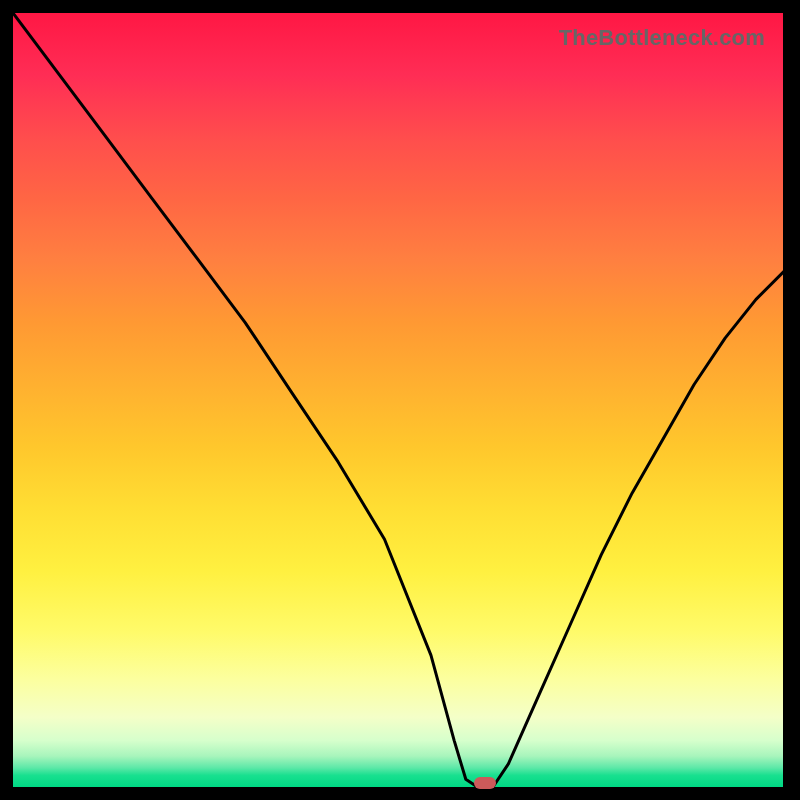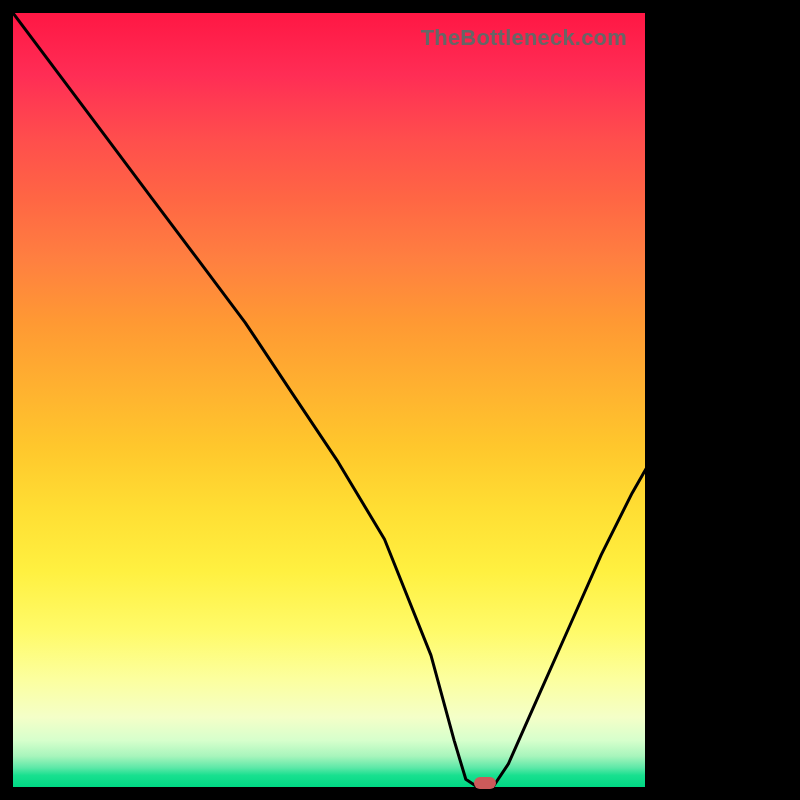--- a/index.html
+++ b/index.html
@@ -7,21 +7,21 @@
   .container {
     width: 800px;
     height: 800px;
     position: relative;
     background: #000;
   }
   .plot-area {
     position: absolute;
     left: 13px;
     top: 13px;
-    width: 632px;
+    width: 770px;
     height: 774px;
     background: linear-gradient(to bottom,
       #ff1744 0%,
       #ff2d55 8%,
       #ff4d4d 16%,
       #ff6644 24%,
       #ff8040 32%,
       #ff9933 40%,
       #ffb030 48%,
       #ffc72c 56%,

